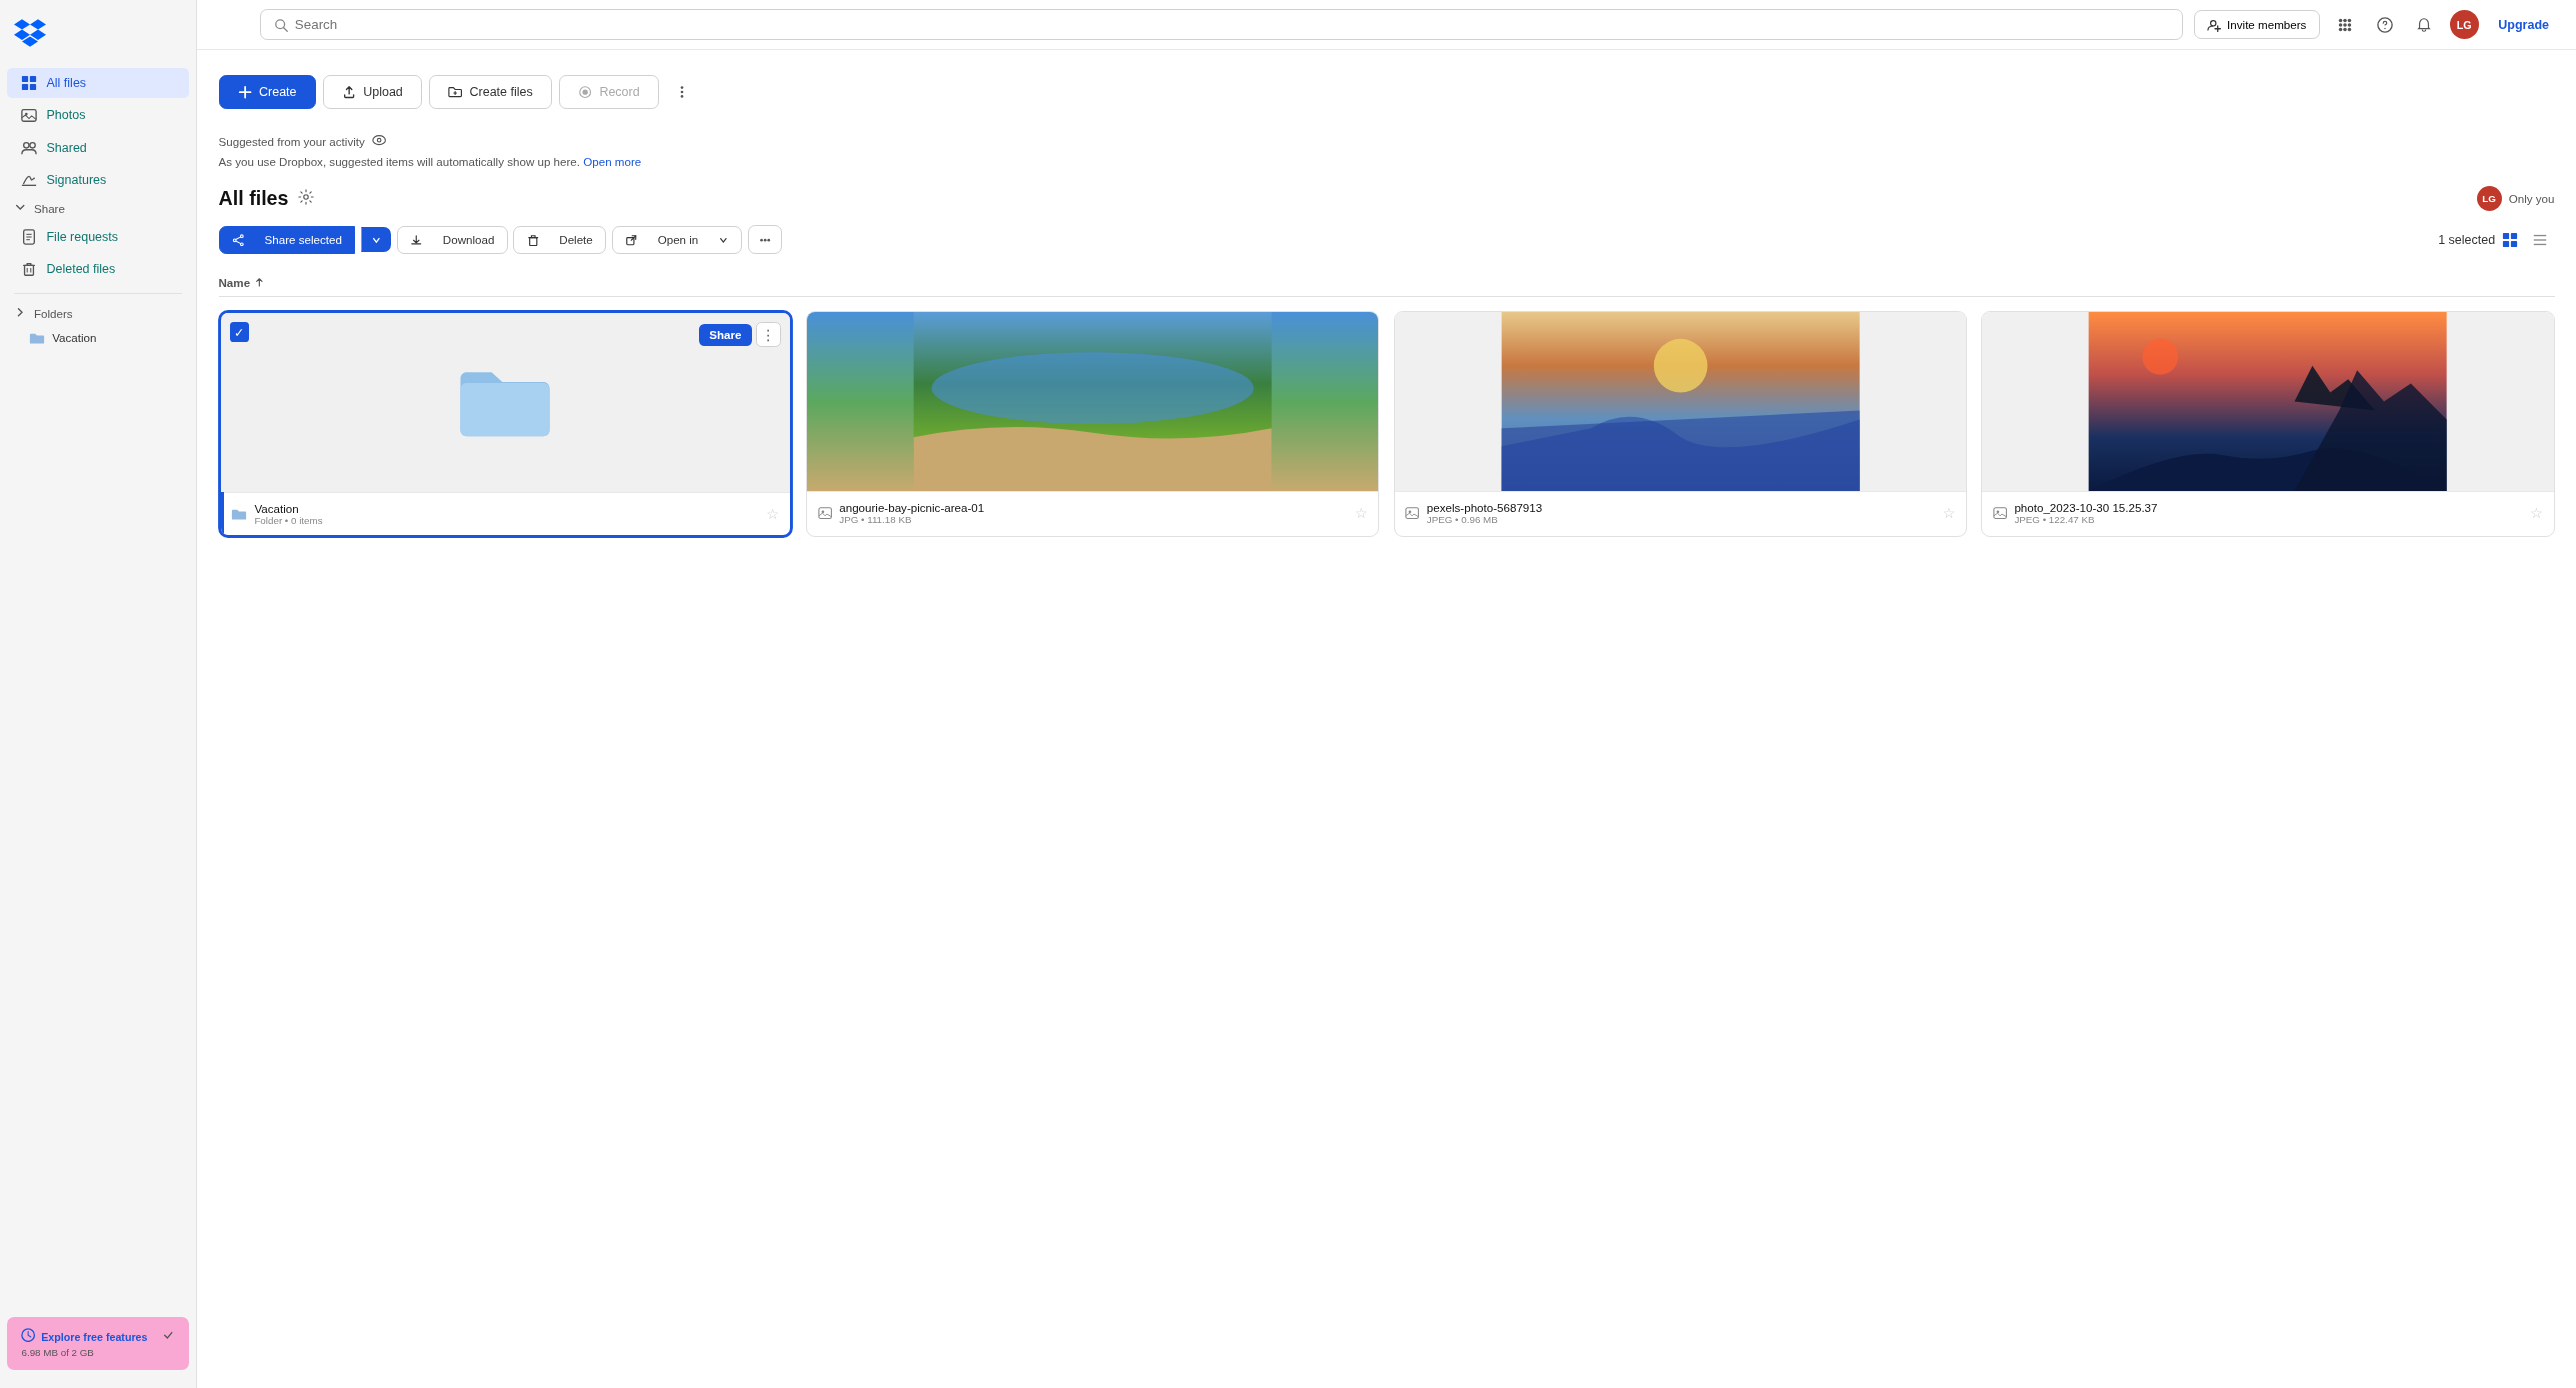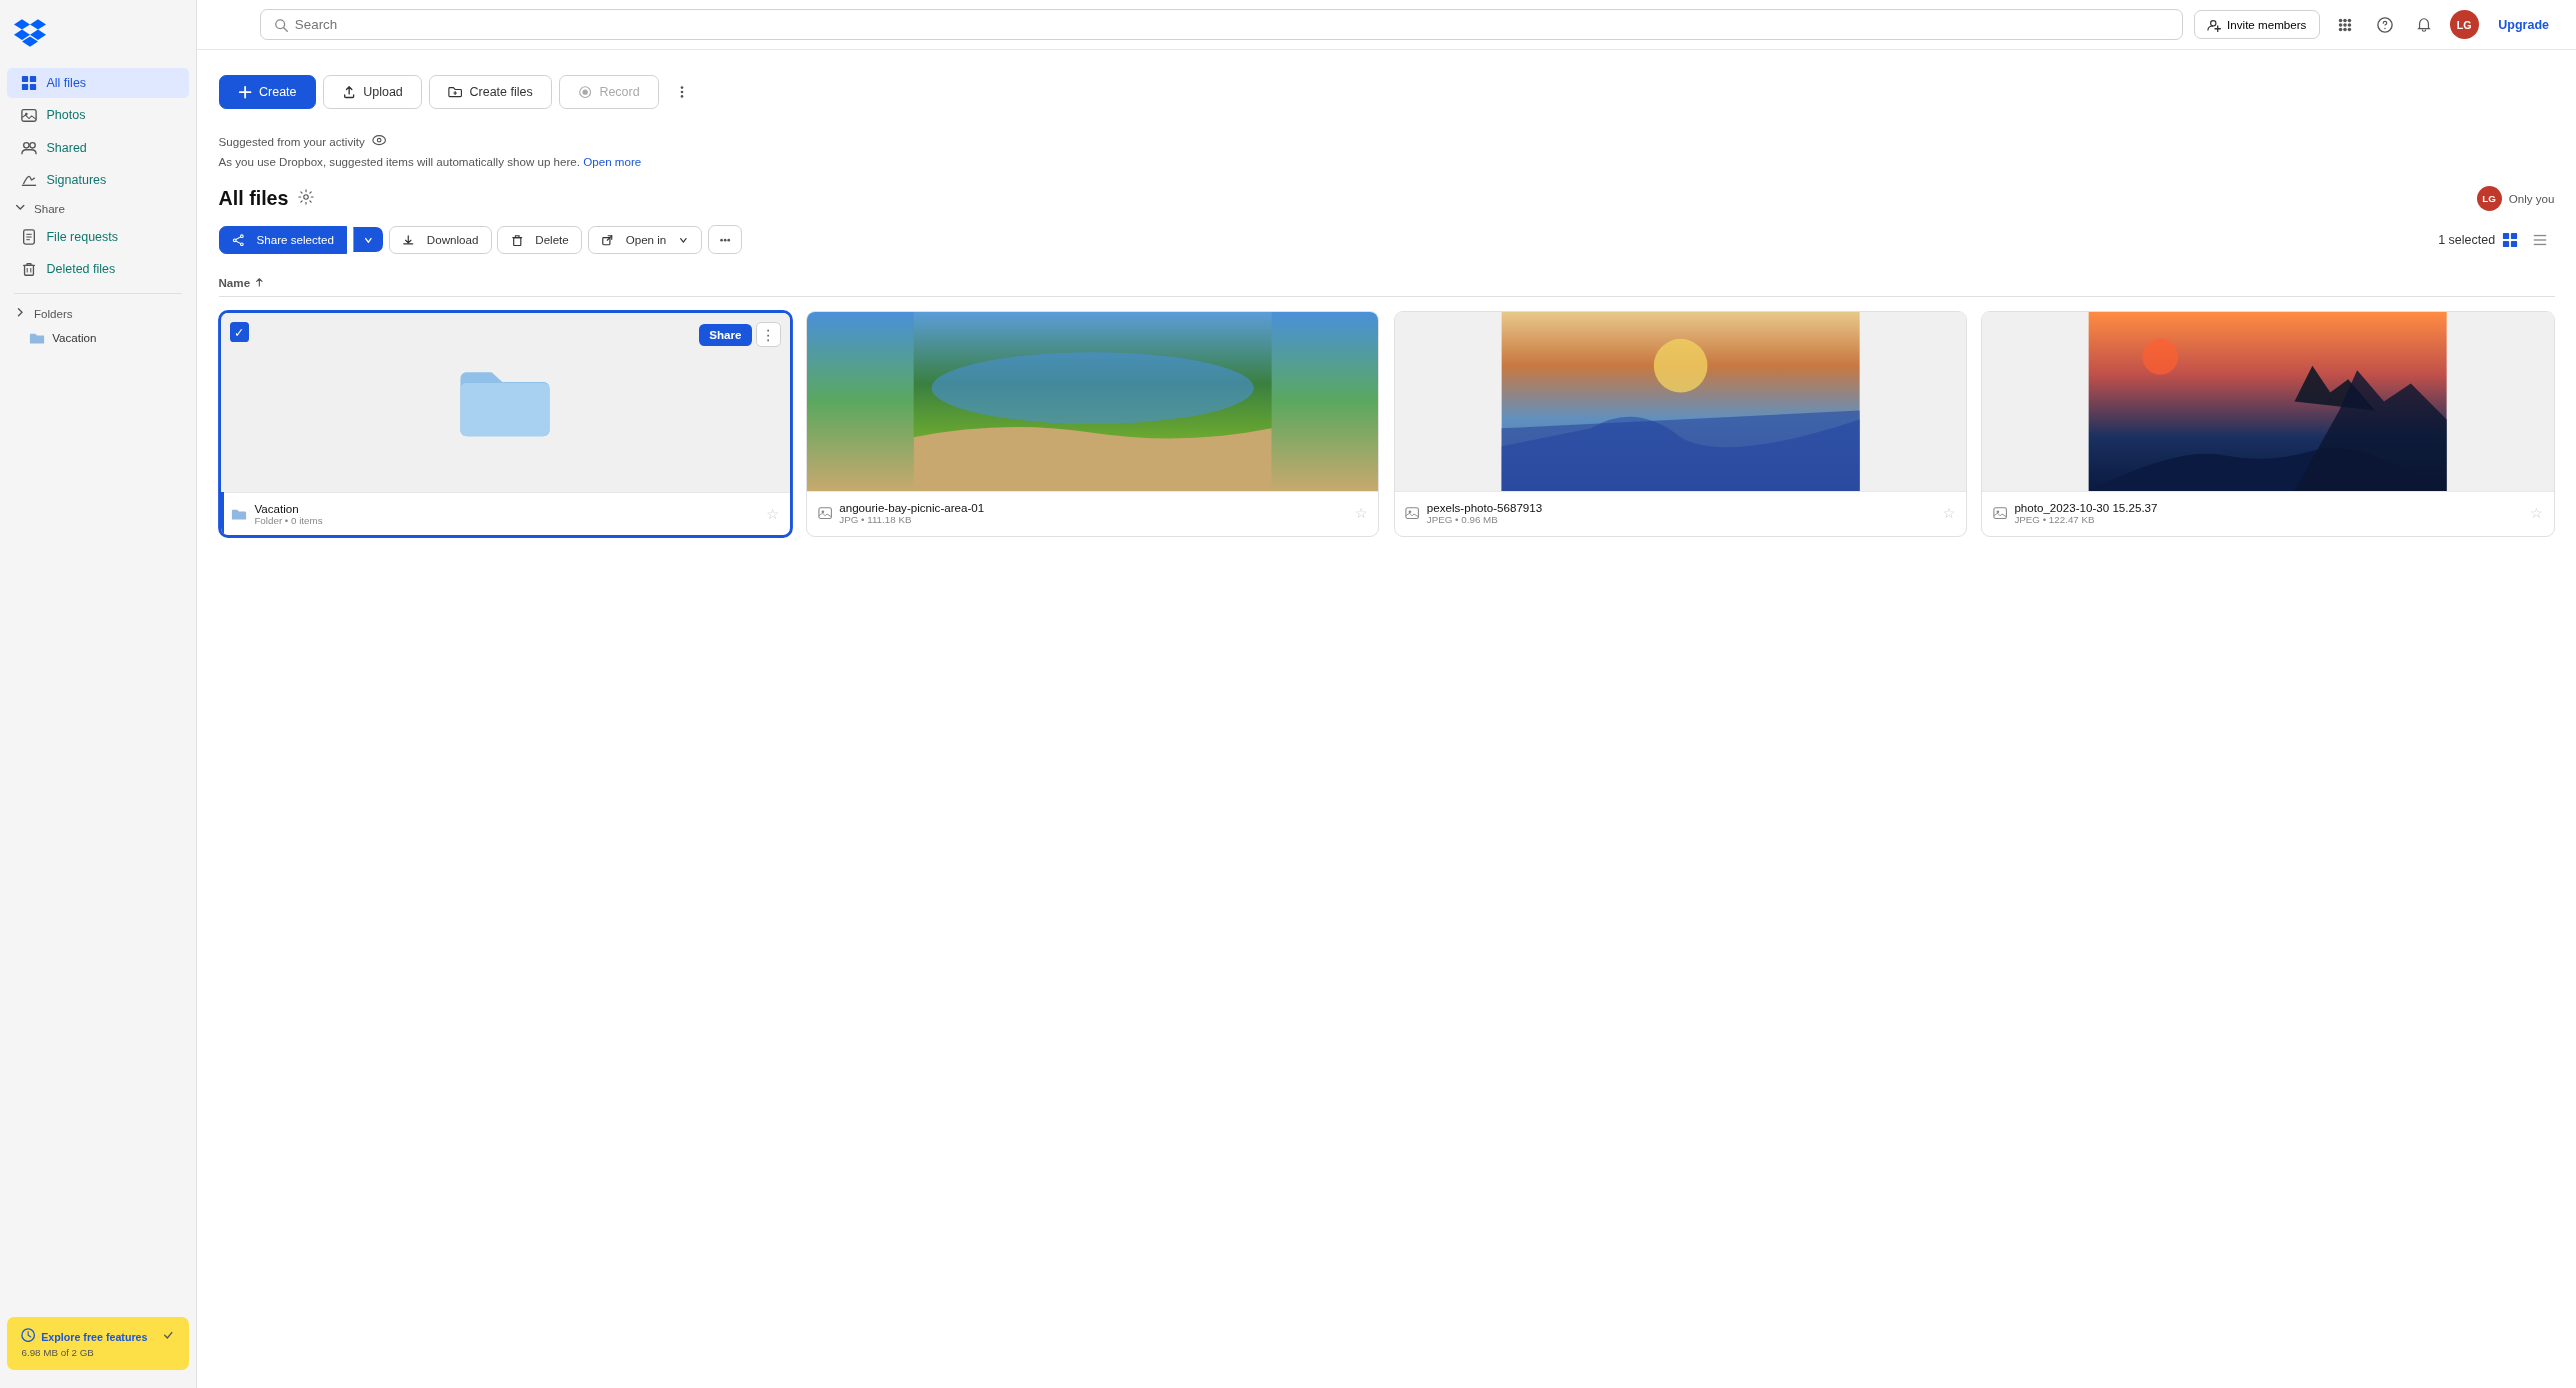--- a/index.html
+++ b/index.html
@@ -50,21 +50,21 @@
       align-items: center;
       gap: 7.2px;
       padding: 5.4px 14.3px 5.4px 29px;
       cursor: pointer;
       font-size: 11.6px;
       color: #333;
     }
     .sidebar-footer {
       margin-top: auto;
       padding: 10.7px 14.3px;
-      background: #fde047;
+      background: #f9a8d4;
       margin: auto 7.2px 7.2px 7.2px;
       border-radius: 7.2px;
     }
     .sidebar-footer-top { display: flex; align-items: center; justify-content: space-between; }
 
     
     .main {
       flex: 1;
       display: flex;
       flex-direction: column;
@@ -241,21 +241,21 @@
       margin-bottom: 14.3px;
     }
     .selection-actions {
       display: flex;
       align-items: center;
       gap: 5.4px;
     }
     .sel-btn {
       display: flex;
       align-items: center;
-      gap: 12px;
+      gap: 20px;
       border: 1.3px solid #d0d0d0;
       border-radius: 7.2px;
       padding: 6.3px 12.5px;
       background: #fff;
       cursor: pointer;
       font-size: 11.6px;
       font-weight: 500;
       color: #333;
     }
     .sel-btn.share-sel {

